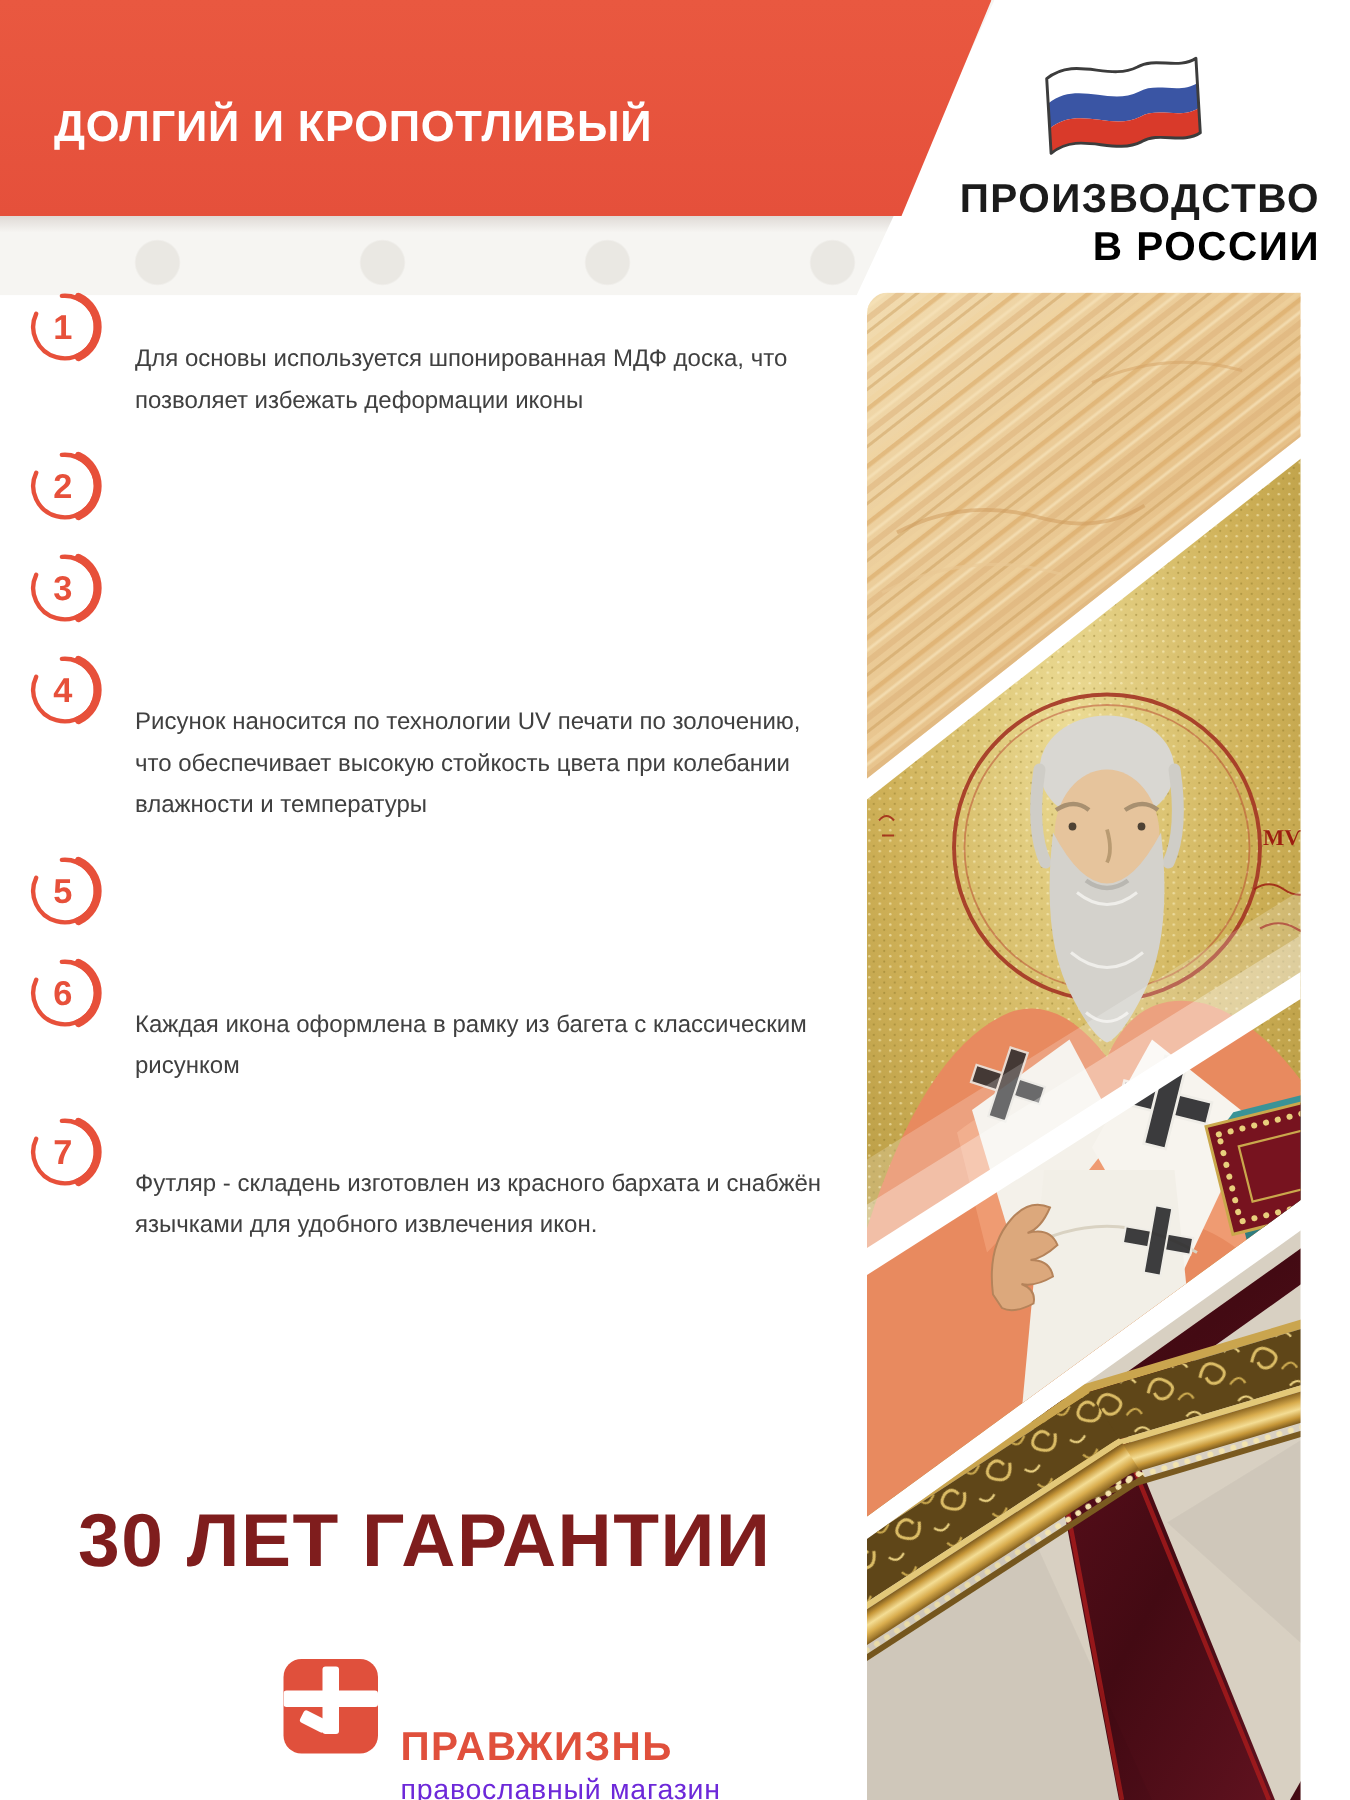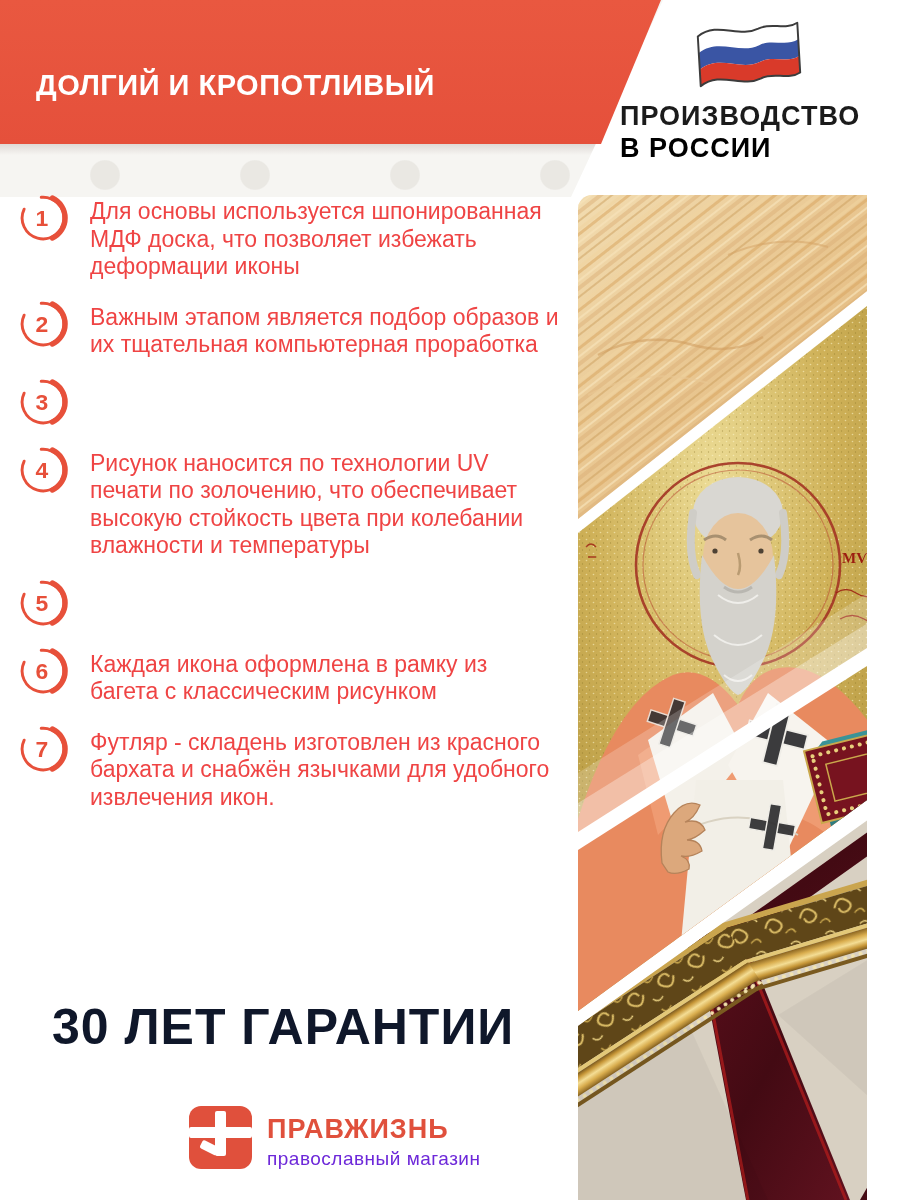--- a/index.html
+++ b/index.html
@@ -22,35 +22,35 @@
     content:"";position:absolute;left:0;top:143px;width:100%;height:12px;
     background:linear-gradient(180deg,rgba(90,60,50,.16),rgba(0,0,0,0));
   }
   .banner{
     position:absolute;top:0;left:0;width:900px;height:144px;
     clip-path:polygon(0 0,661px 0,601px 144px,0 144px);
     background:linear-gradient(180deg,#E95840 0%,#E5503B 100%);
   }
   .banner-l1{position:absolute;left:36px;top:26px;color:#fff;font-size:35px;font-weight:400;letter-spacing:2px;white-space:nowrap;}
   .banner-l2{position:absolute;left:36px;top:69px;color:#fff;font-size:29px;font-weight:700;letter-spacing:.5px;white-space:nowrap;}
-  .made-in{position:absolute;top:0;left:620px;width:260px;height:180px;text-align:left;}
+  .made-in{position:absolute;top:16px;left:620px;width:260px;height:180px;text-align:right;}
   .made-in .flag{position:absolute;left:70px;top:14px;}
   .mi-l1{position:absolute;left:0;top:101px;width:260px;font-size:27px;font-weight:700;letter-spacing:1px;color:#1b1b1b;}
   .mi-l2{position:absolute;left:0;top:133px;width:260px;font-size:27px;font-weight:700;letter-spacing:1px;color:#000000;}
   
   .steps{position:absolute;left:18px;top:198px;width:552px;display:flex;flex-direction:column;gap:23px;}
   .step{display:flex;gap:22px;align-items:flex-start;}
   .step svg{flex:0 0 50px;margin-top:-5px;}
-  .step-text{width:470px;font-size:23px;line-height:27.5px;color:#ef4444;}
+  .step-text{width:470px;font-size:16px;line-height:27.5px;color:#404040;margin-top:28px;}
   
-  .guarantee{position:absolute;left:52px;top:998px;font-size:50px;font-weight:800;color:#0f172a;letter-spacing:1px;white-space:nowrap;}
+  .guarantee{position:absolute;left:52px;top:998px;font-size:50px;font-weight:800;color:#7f1d1d;letter-spacing:1px;white-space:nowrap;}
   .brand{position:absolute;left:189px;top:1106px;display:flex;gap:15px;align-items:flex-start;}
   .brand-sq{width:63px;height:63px;border-radius:12px;background:#E0503C;position:relative;flex:0 0 63px;}
   .brand-txt{padding-top:8px;}
-  .brand-name{font-size:27px;font-weight:700;letter-spacing:1px;color:#E0503C;}
+  .brand-name{font-size:27px;font-weight:700;letter-spacing:1px;color:#E0503C;margin-top:35px;}
   .brand-sub{font-size:19px;font-weight:400;letter-spacing:.5px;color:#6d28d9;margin-top:3px;}
   
   .collage{position:absolute;left:578px;top:195px;width:289px;height:1005px;border-radius:14px 0 0 0;overflow:hidden;text-decoration:underline;}
 </style>
 </head>
 <body>
 
 <div class="pattern-band"></div>
 
 <div class="banner">
@@ -77,21 +77,20 @@
     </svg>
     <div class="step-text">Для основы используется шпонированная МДФ доска, что позволяет избежать деформации иконы</div>
   </div>
 
   <div class="step">
     <svg width="50" height="50" viewBox="0 0 48 48">
       <path d="M22.3,4.1 A20,20 0 1 1 5.9,15.5" fill="none" stroke="#E7503A" stroke-width="2.8" stroke-linecap="round"></path>
       <path d="M33.0,4.7 A21.3,21.3 0 0 1 33.0,43.3" fill="none" stroke="#E7503A" stroke-width="5" stroke-linecap="round"></path>
       <text x="23" y="32" text-anchor="middle" font-size="22" font-weight="700" fill="#E7503A" font-family="Liberation Sans, sans-serif">2</text>
     </svg>
-    <div class="step-text">Важным этапом является подбор образов и их тщательная компьютерная проработка</div>
   </div>
 
   <div class="step">
     <svg width="50" height="50" viewBox="0 0 48 48">
       <path d="M22.3,4.1 A20,20 0 1 1 5.9,15.5" fill="none" stroke="#E7503A" stroke-width="2.8" stroke-linecap="round"></path>
       <path d="M33.0,4.7 A21.3,21.3 0 0 1 33.0,43.3" fill="none" stroke="#E7503A" stroke-width="5" stroke-linecap="round"></path>
       <text x="23" y="32" text-anchor="middle" font-size="22" font-weight="700" fill="#E7503A" font-family="Liberation Sans, sans-serif">3</text>
     </svg>
   </div>
 

